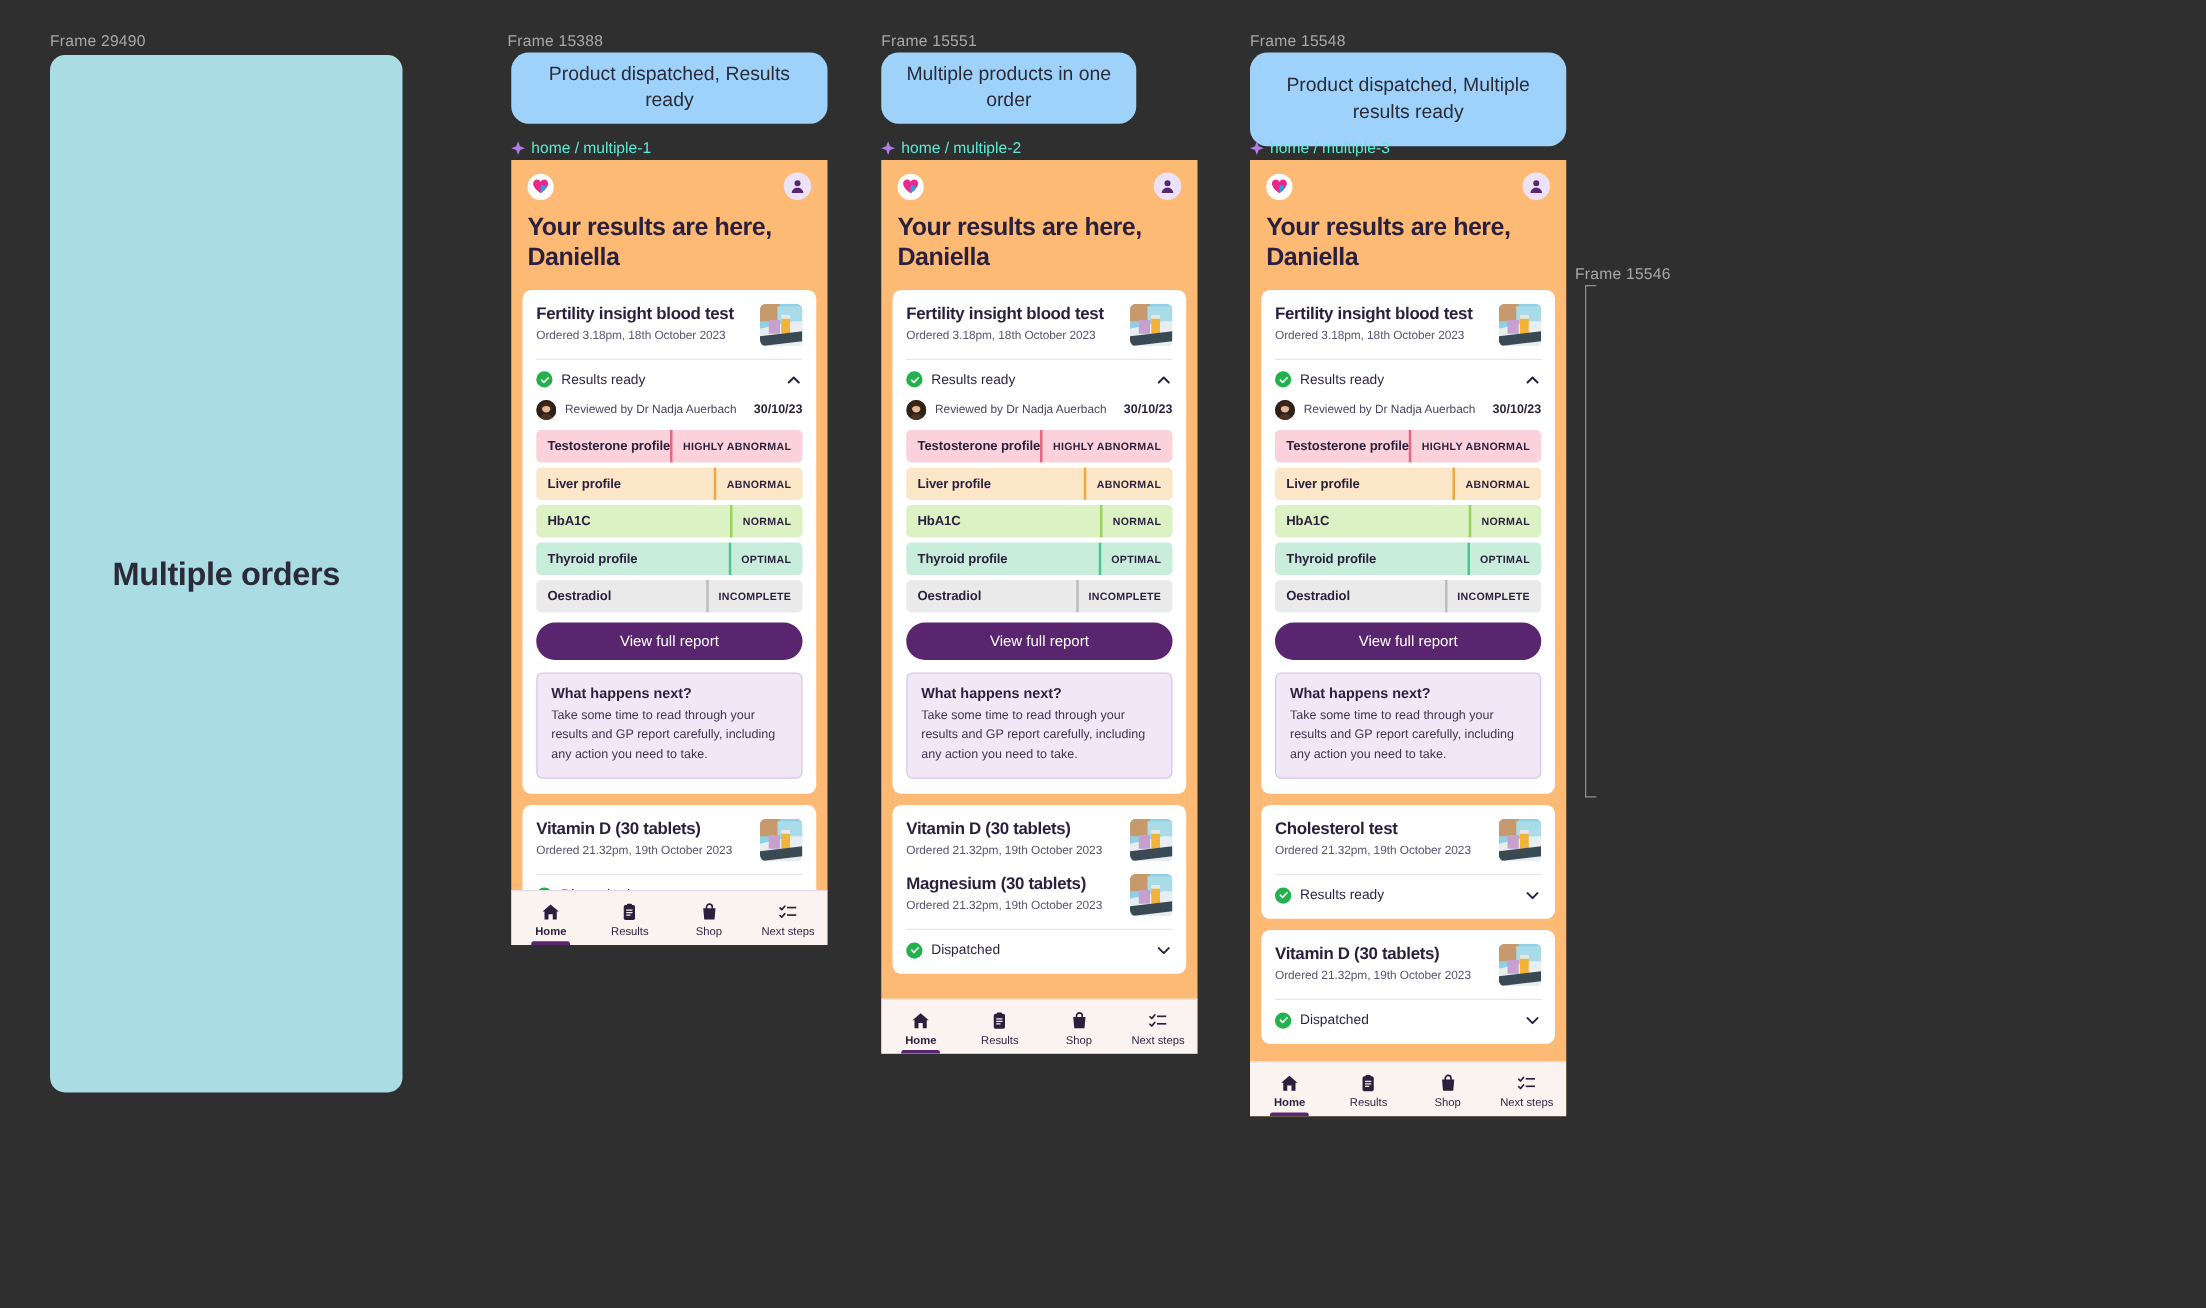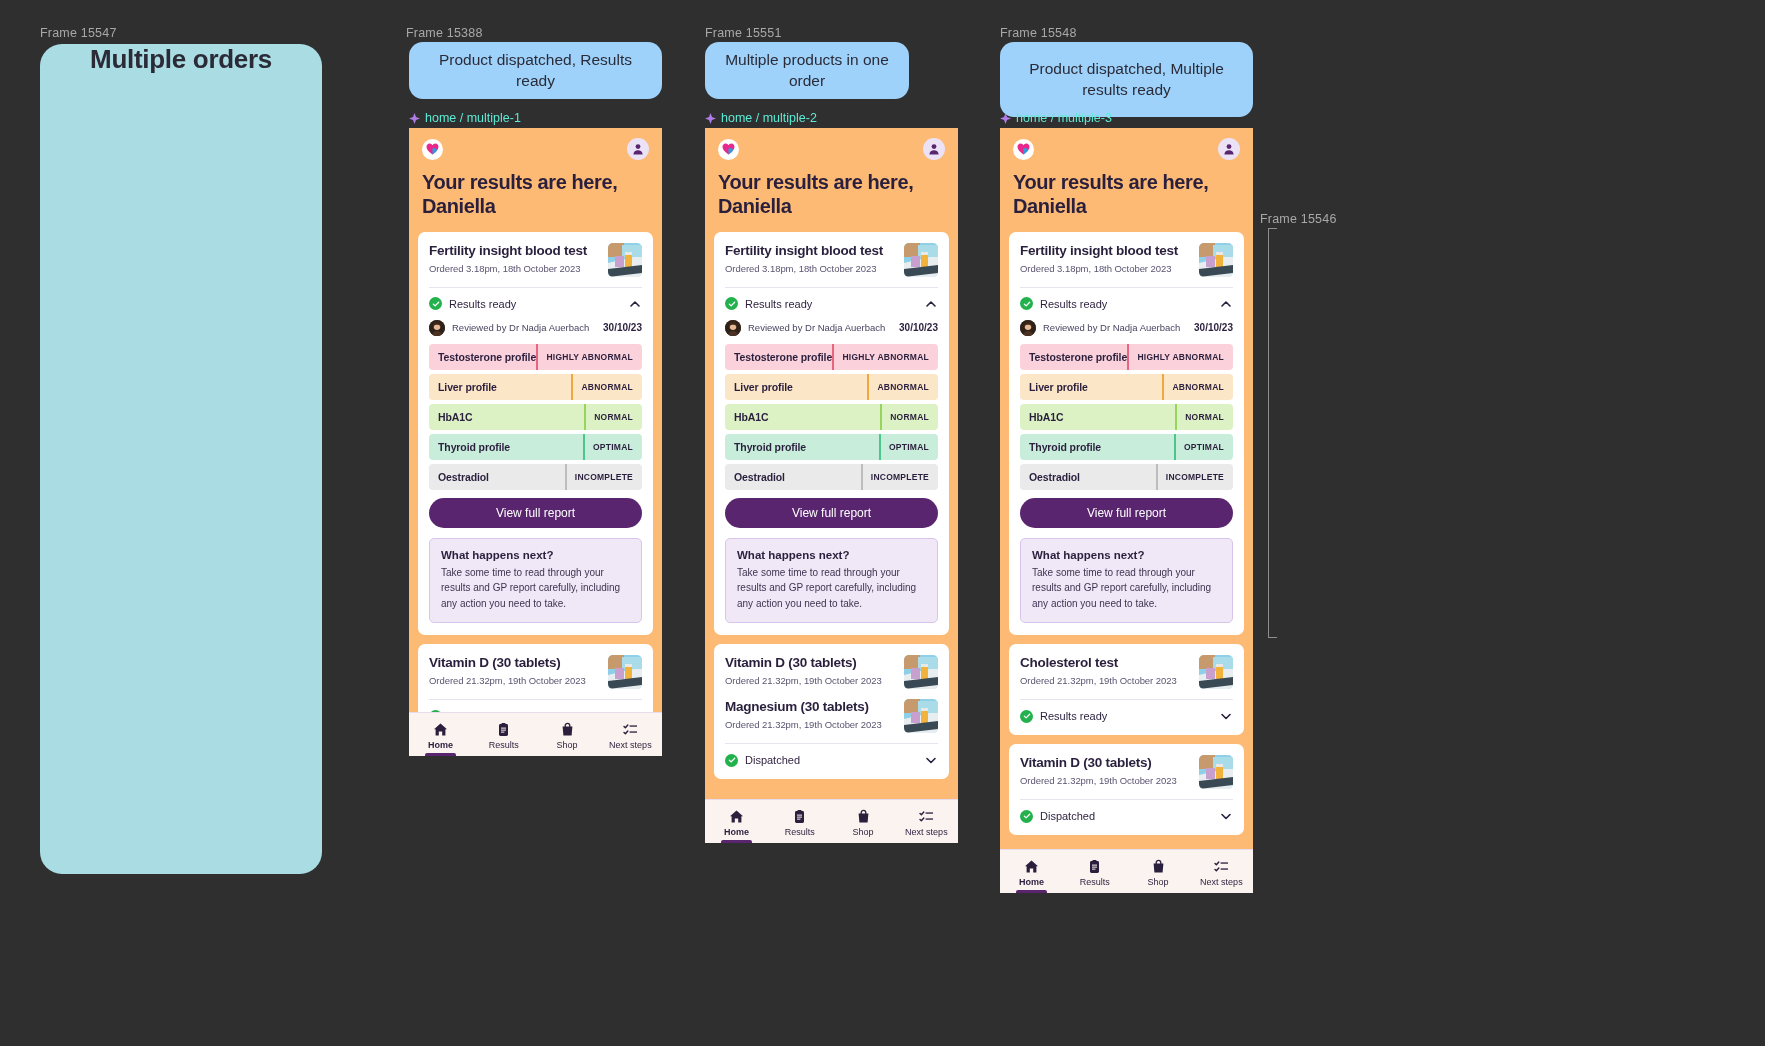--- a/index.html
+++ b/index.html
@@ -13,21 +13,21 @@
   .frame-label {
     position: absolute;
     color: #a8a8a8;
     font-size: 12.5px;
     letter-spacing: .2px;
     white-space: nowrap;
   }
 
   
   #frame-15547 { position:absolute; left:40px; top:44px; width:282px; height:830px;
-    background:#a9dce3; border-radius:22px; display:flex; justify-content:center; }
+    background:#a9dce3; border-radius:12px; display:flex; align-items:center; justify-content:center; }
   #frame-15547 .ph-text { font-size:26px; font-weight:bold; color:#2b2b38; letter-spacing:-.3px; }
 
   
   .phone { position:absolute; background:#fdba74; overflow:hidden; }
   .banner {
     position:absolute; background:#9ed2fb; border-radius:14px;
     display:flex; align-items:center; justify-content:center; text-align:center;
     color:#2b2b38; font-size:15.5px; line-height:1.35; padding:0 14px;
   }
   .breadcrumb { position:absolute; color:#5eead4; font-size:12.5px; display:flex; align-items:center; gap:5px; white-space:nowrap; }
@@ -84,21 +84,21 @@
   
   #frame-15546 { position:absolute; left:1268px; top:228px; width:262px; }
   #frame-15546 .ann-bracket { position:absolute; left:0; top:0; width:9px; height:410px;
       border-left:1.5px solid #8e8e8e; border-top:1.5px solid #8e8e8e; border-bottom:1.5px solid #8e8e8e; }
   .ann-title { font-size:16.5px; font-weight:bold; color:#fff; line-height:1.48; margin-left:24px; letter-spacing:-.1px; }
   .ann-body { font-size:15px; color:#e4e4e4; line-height:1.6; margin-left:24px; margin-top:13px; }
 </style>
 </head>
 <body>
 
-<div class="frame-label" style="left:40px;top:26px;">Frame 15547</div>
+<div class="frame-label" style="left:40px;top:26px;">Frame 29490</div>
 <div id="frame-15547">
   <div class="ph-text">Multiple orders</div>
 </div>
 
 <div class="frame-label" style="left:406px;top:26px;">Frame 15388</div>
 <div class="banner" style="left:409px;top:42px;width:253px;height:57px;">
   <span>Product dispatched, Results ready</span>
 </div>
 <div class="breadcrumb" style="left:409px;top:111px;">
   <span class="bc-diamond">

